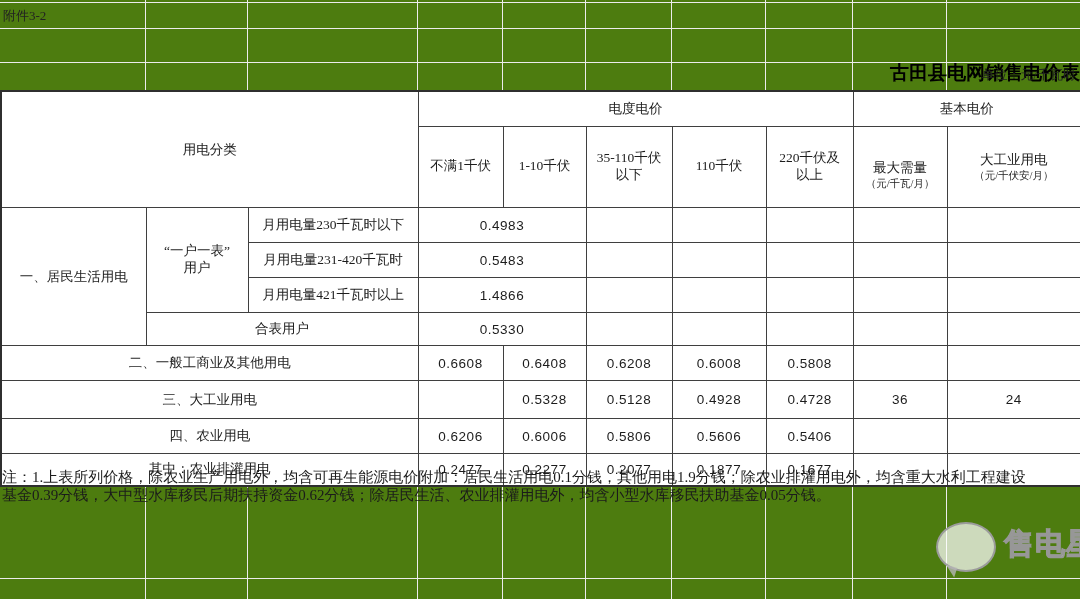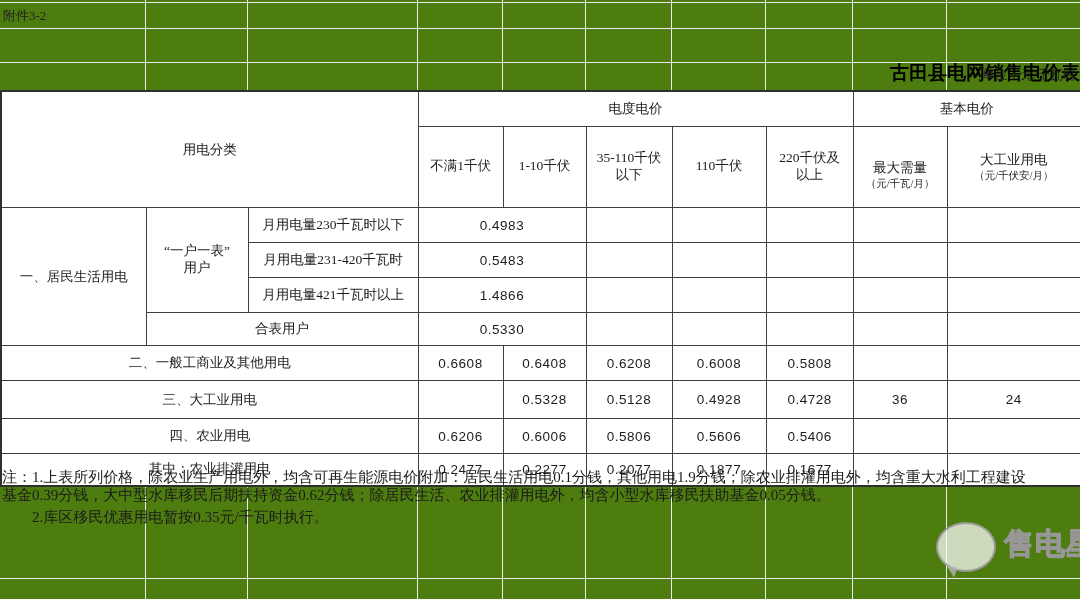--- a/index.html
+++ b/index.html
@@ -212,21 +212,20 @@
       <td class="val">0.1677</td>
       <td class="val"></td>
       <td class="val"></td>
     </tr>
   </tbody>
     </table>
 
   <div class="notes">
     <p>注：1.上表所列价格，除农业生产用电外，均含可再生能源电价附加：居民生活用电0.1分钱，其他用电1.9分钱；除农业排灌用电外，均含重大水利工程建设
 基金0.39分钱，大中型水库移民后期扶持资金0.62分钱；除居民生活、农业排灌用电外，均含小型水库移民扶助基金0.05分钱。</p>
-    <p>　　2.库区移民优惠用电暂按0.35元/千瓦时执行。</p>
   </div>
 
   <div class="watermark">
     <div class="wm-bubble"></div>
     <div class="wm-tail"></div>
     <span class="wm-text">售电星星</span>
   </div>
 
 </div>
 

